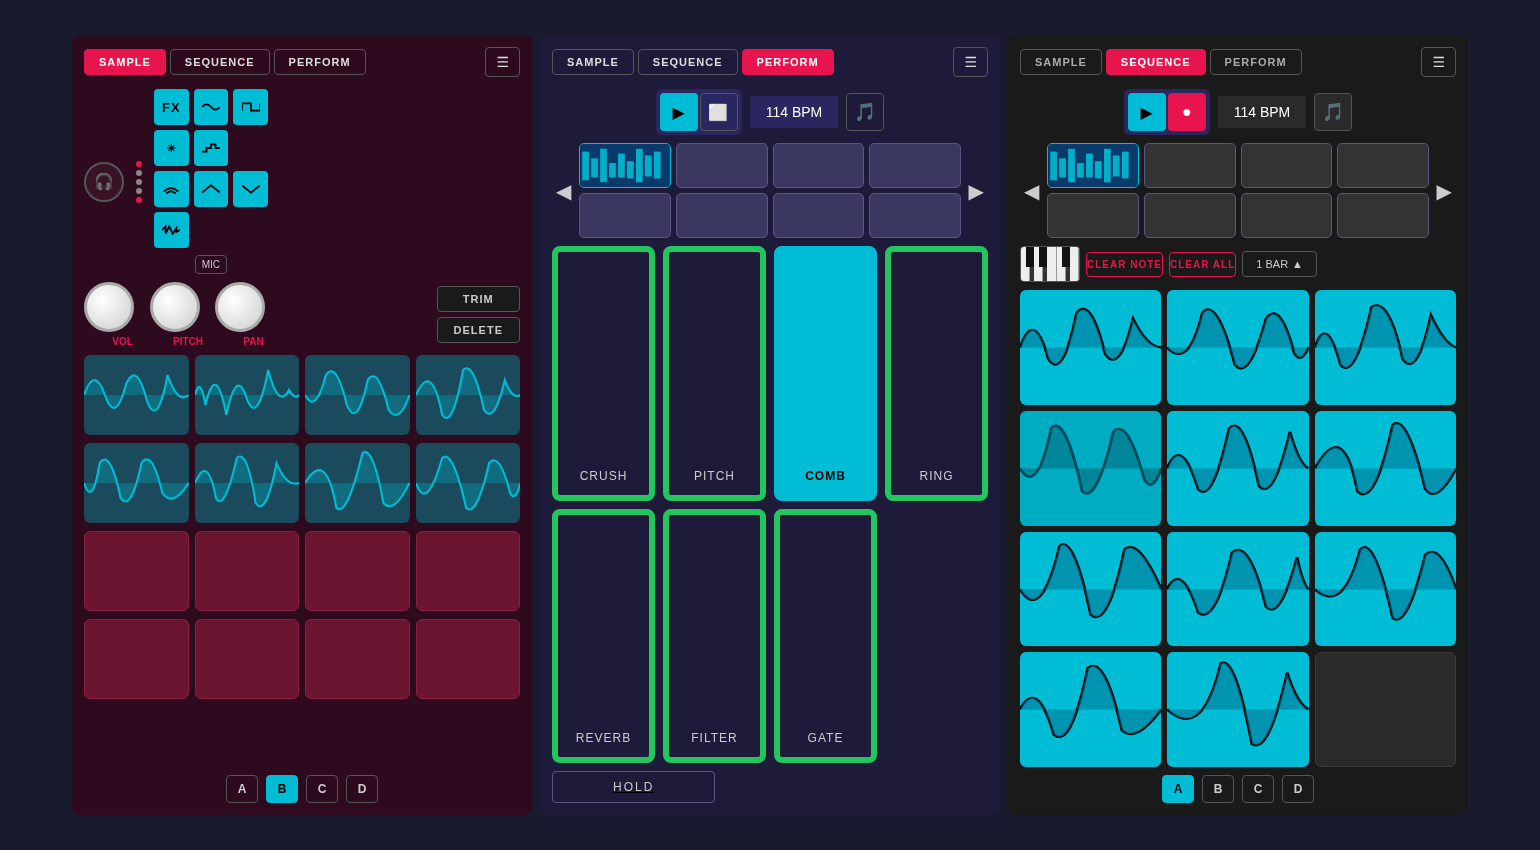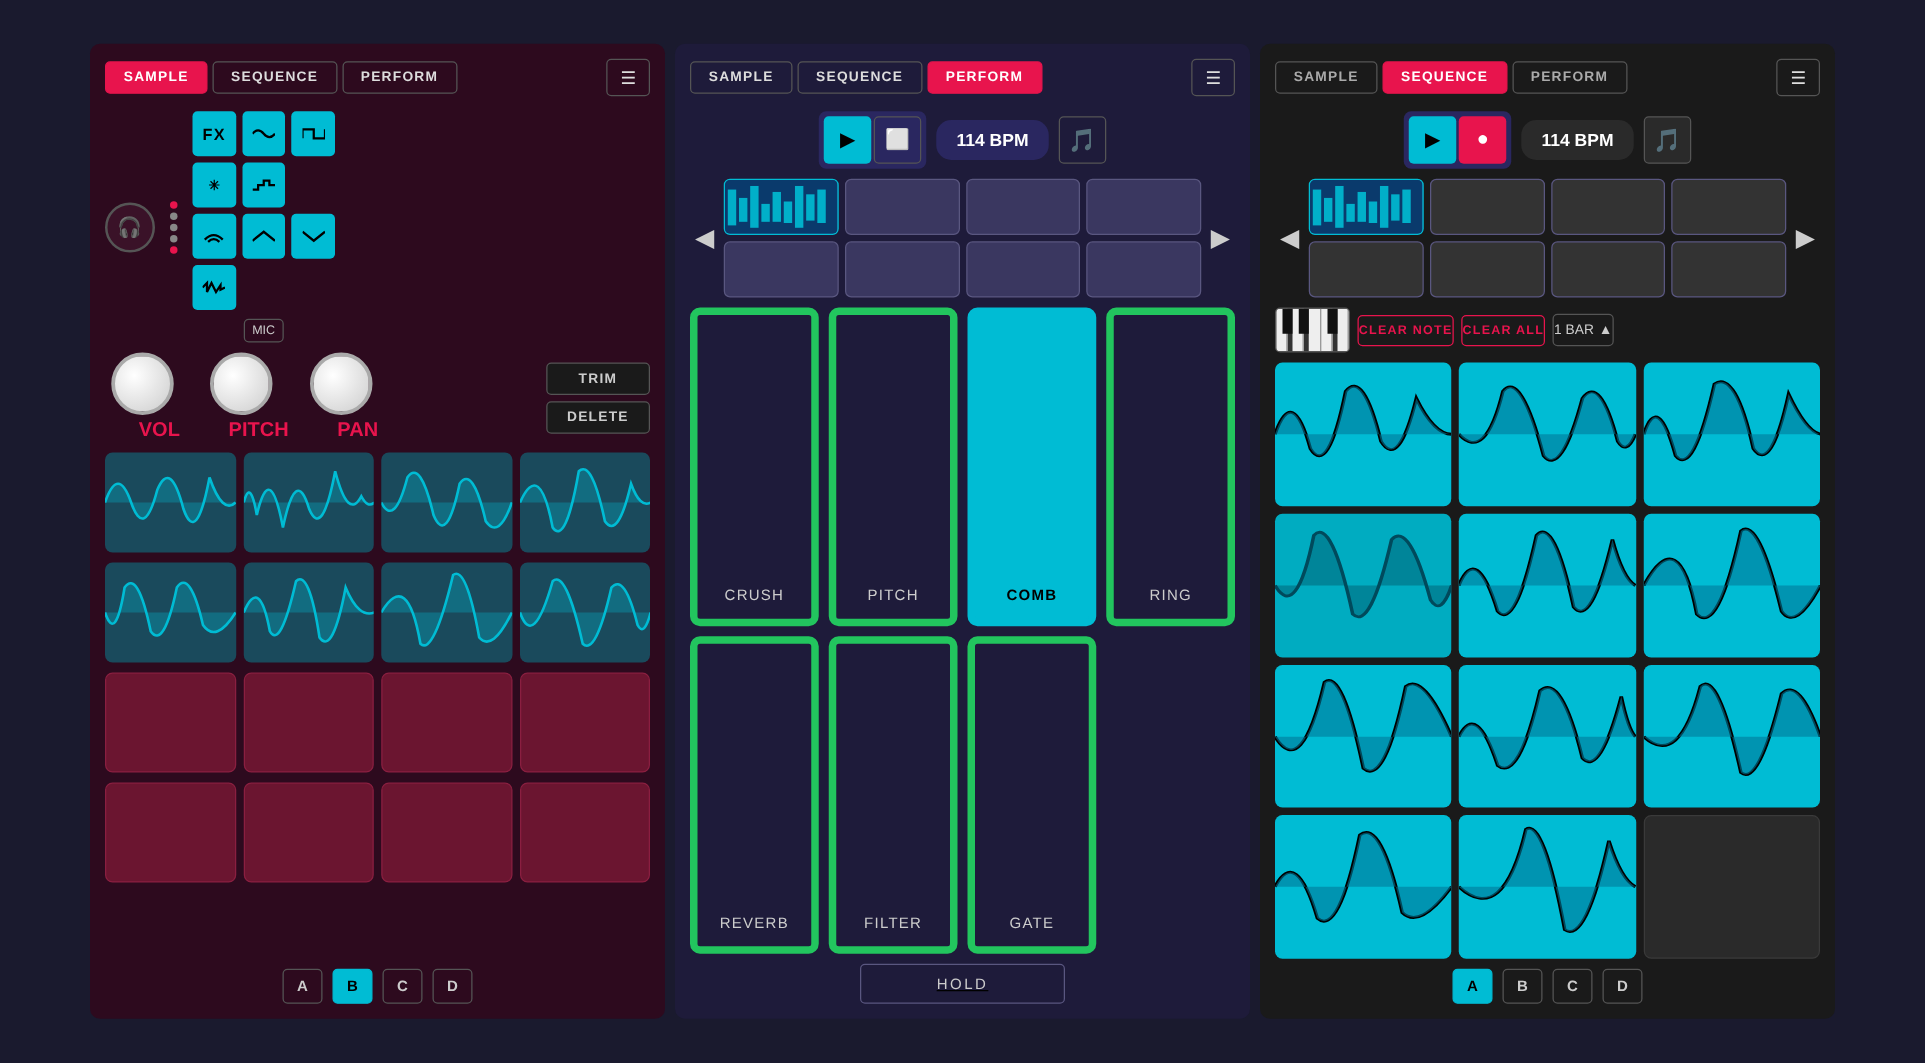--- a/index.html
+++ b/index.html
@@ -125,21 +125,21 @@
       display: flex; flex-direction: column; align-items: center; gap: 4px;
     }
     .knob {
       width: 50px; height: 50px;
       border-radius: 50%;
       background: radial-gradient(circle at 35% 35%, #fff, #ccc);
       border: 3px solid #aaa;
       position: relative;
       cursor: pointer;
     }
-    .knob-label { color: #e8144d; font-size: 16px; font-weight: bold; margin-left: 27px; }
+    .knob-label { color: #e8144d; font-size: 10px; font-weight: bold; margin-left: 27px; }
     .trim-del {
       margin-left: auto;
       display: flex; flex-direction: column; gap: 5px;
     }
     .action-btn {
       background: #1a1a1a;
       border: 1px solid #555;
       border-radius: 4px;
       color: #ccc;
       font-size: 11px;
@@ -210,25 +210,25 @@
       border: none;
       background: #00bcd4;
       color: #000;
       font-size: 16px;
       cursor: pointer;
       display: flex; align-items: center; justify-content: center;
     }
     .transport-btn.stop { background: transparent; border: 1px solid #555; color: #ccc; }
     .bpm-display {
       background: #2a2760;
-      border-radius: 12px;
+      border-radius: 0;
       padding: 8px 16px;
       color: #fff;
       font-size: 14px;
-      font-weight: bold;
+      font-weight: normal;
       display: flex; align-items: center; gap: 8px;
     }
     .metronome-btn {
       background: transparent;
       border: 1px solid #555;
       border-radius: 4px;
       color: #ccc;
       width: 38px; height: 38px;
       cursor: pointer;
       font-size: 18px;
@@ -274,21 +274,21 @@
       min-height: 120px;
     }
     .fx-perform-btn.active-comb {
       background: #00bcd4;
       color: #000;
       font-weight: bold;
       border-color: #00bcd4;
     }
     .hold-row {
       display: flex;
-      justify-content: center;
+      justify-content: flex-start;
       text-decoration: underline;
     }
     .hold-btn {
       background: transparent;
       border: 1px solid #5a5780;
       border-radius: 4px;
       color: #ccc;
       padding: 8px 60px;
       font-size: 12px;
       letter-spacing: 2px;
@@ -332,21 +332,21 @@
       padding: 6px 0;
       cursor: pointer;
       letter-spacing: 1px;
     }
     .bar-select {
       background: transparent;
       border: 1px solid #555;
       border-radius: 4px;
       color: #ccc;
       font-size: 11px;
-      padding: 6px 0;
+      padding: 6px 13px;
       cursor: pointer;
       display: flex; align-items: center; gap: 4px;
     }
 
     .right-pad-grid {
       display: grid;
       grid-template-columns: repeat(3, 1fr);
       gap: 6px;
       flex: 1;
     }

